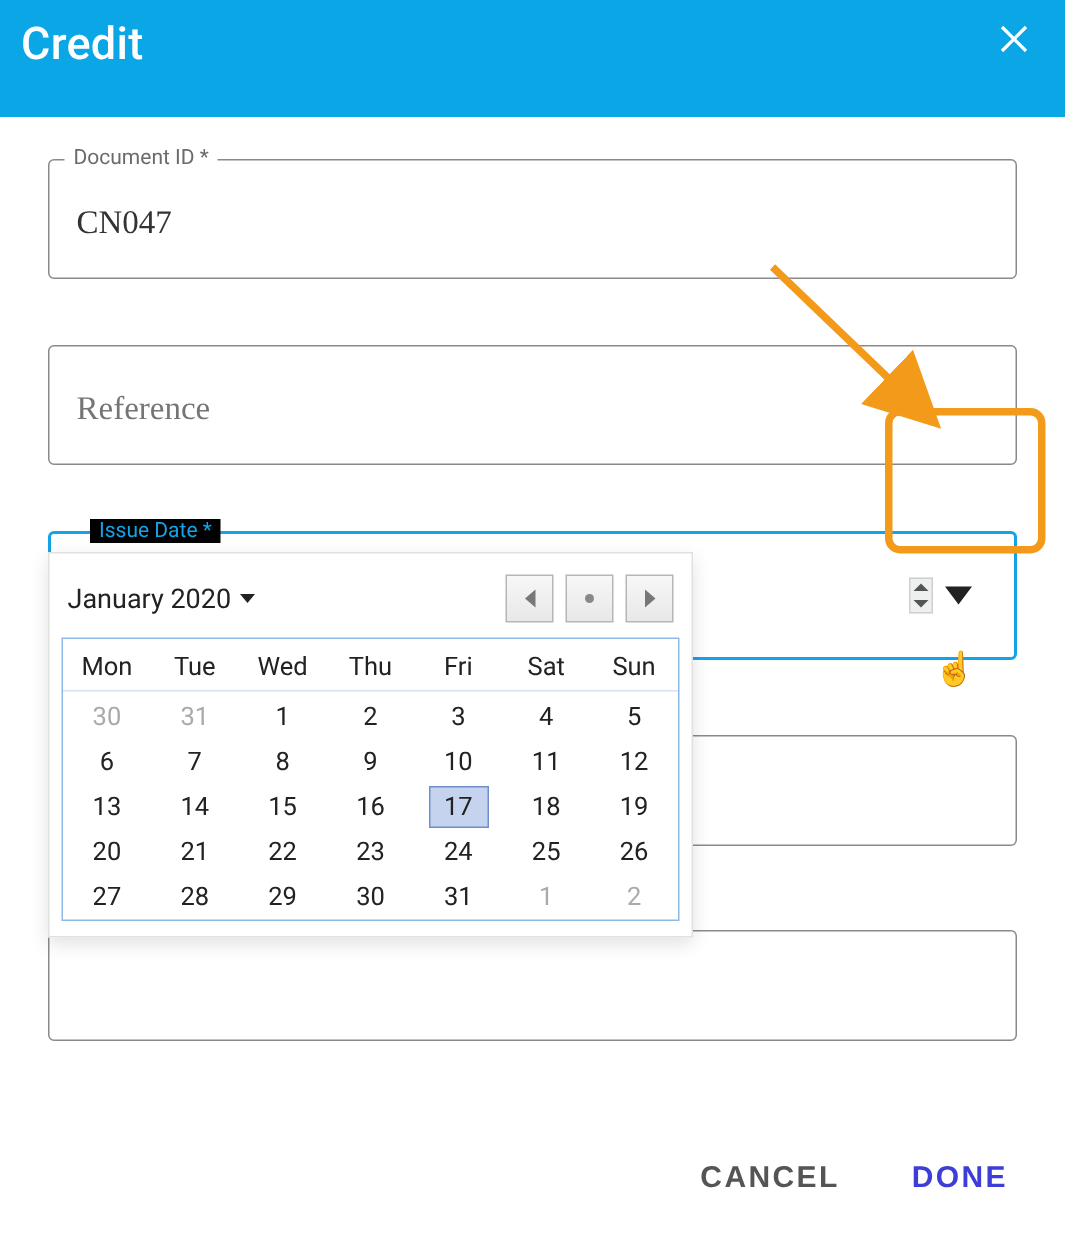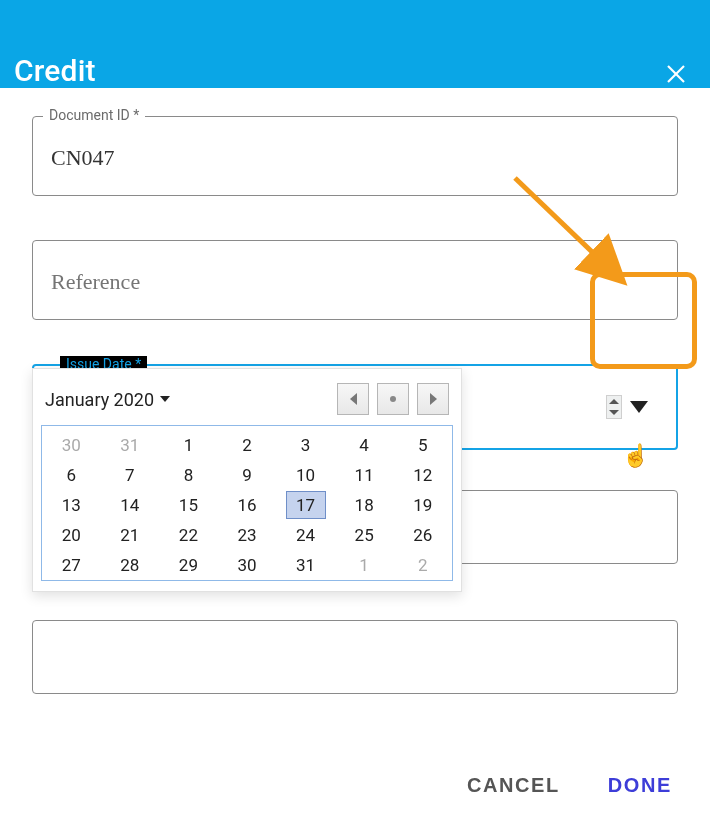--- a/index.html
+++ b/index.html
@@ -11,24 +11,24 @@
   }
   .dialog {
     width: 710px; height: 832px;
     position: relative;
     background: #fff;
   }
   .dialog-header {
     background: #0aa6e6;
     color: #fff;
     display: flex;
-    align-items: flex-end;
+    align-items: flex-start;
     justify-content: space-between;
-    padding: 0 20px 0 14px;
-    height: 88px;
+    padding: 12px 20px 0 14px;
+    height: 78px;
   }
   .dialog-title {
     font-size: 30px;
     font-weight: 500;
     letter-spacing: 0.2px;
   }
   .close-icon {
     width: 28px; height: 28px;
     cursor: pointer;
     display: flex; align-items: center; justify-content: center;
@@ -330,20 +330,29 @@
           </div>
         <div class="dp-btn">
             <div class="dot"></div>
           </div>
         <div class="dp-btn">
             <div class="navtri right"></div>
           </div>
       </div>
     </div>
     <div class="dp-grid">
+      <div class="dp-daynames" id="dp-daynames">
+          <div>Mon</div>
+          <div>Tue</div>
+          <div>Wed</div>
+          <div>Thu</div>
+          <div>Fri</div>
+          <div>Sat</div>
+          <div>Sun</div>
+        </div>
       <div id="dp-weeks">
           <div class="dp-week">
             <div class="muted">30</div>
             <div class="muted">31</div>
             <div>1</div>
             <div>2</div>
             <div>3</div>
             <div>4</div>
             <div>5</div>
           </div>

